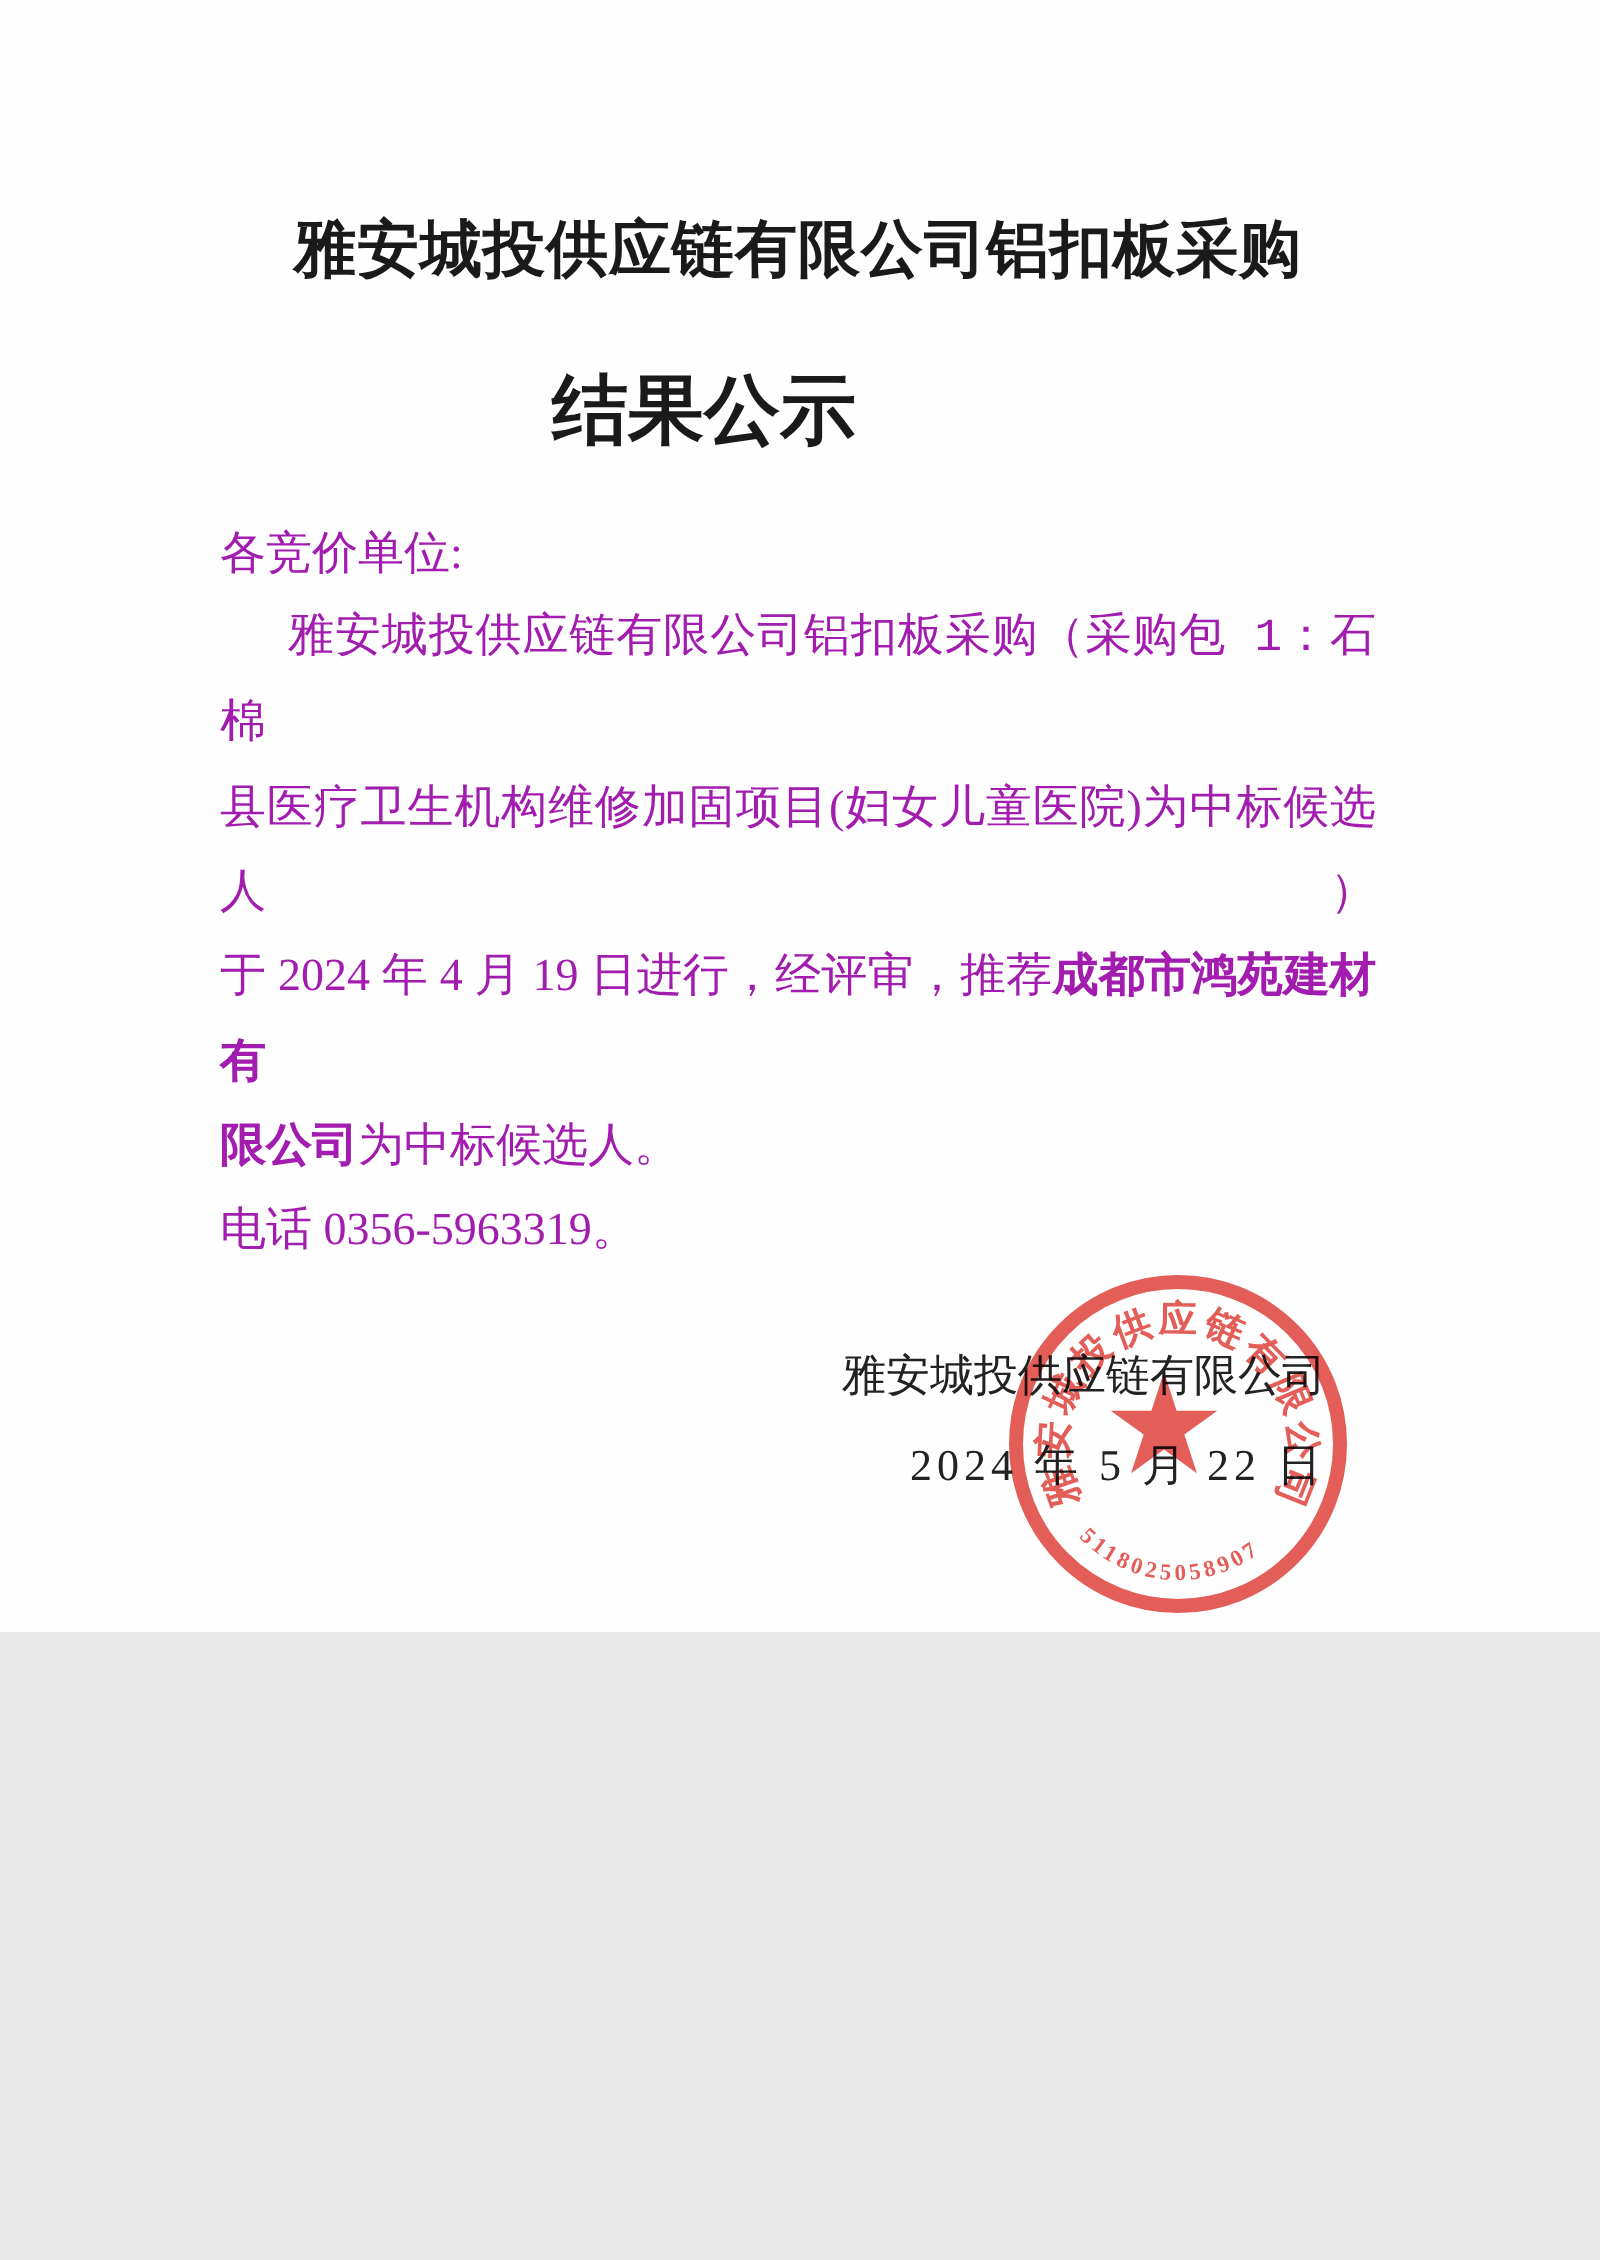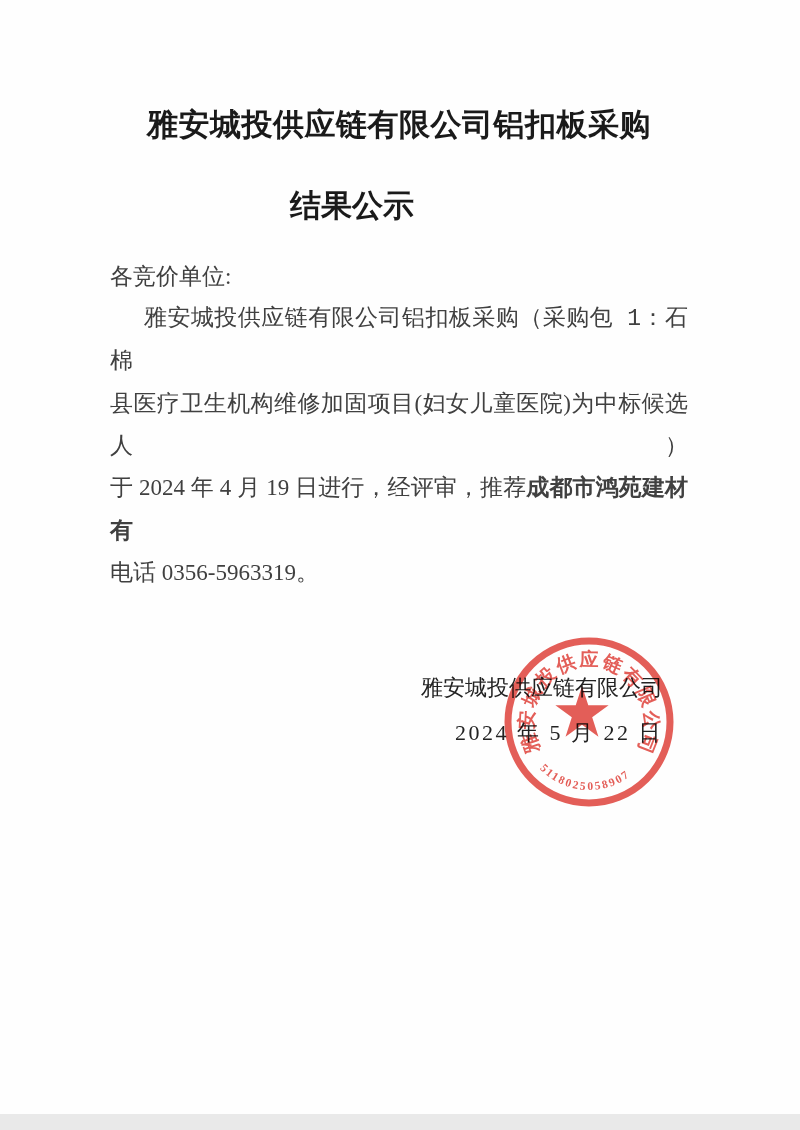--- a/index.html
+++ b/index.html
@@ -1,20 +1,20 @@
 <!DOCTYPE html>
 <html><head>
 <meta charset="utf-8">
 <style>
   * { margin: 0; padding: 0; box-sizing: border-box; }
   html, body { background: #e9e9e9; }
   .page {
     position: relative;
     width: 800px;
-    height: 1114px;
+    height: 816px;
     background: #fefefe;
     overflow: hidden;
     font-family: "Liberation Serif", "DejaVu Serif", serif;
     color: #1c1c1c;
   }
   .doc-title {
     position: absolute;
     top: 104px;
     left: 110px;
     width: 578px;
@@ -24,34 +24,34 @@
     font-weight: 900;
     letter-spacing: 0.5px;
     color: #1a1a1a;
   }
   .doc-subtitle {
     position: absolute;
     top: 186px;
     left: 110px;
     width: 578px;
     text-align: center;
-    font-size: 31px;
+    font-size: 38px;
     line-height: 40px;
     font-weight: 900;
     transform: translateX(-47px);
     color: #1a1a1a;
   }
   .doc-body {
     position: absolute;
     top: 256px;
     left: 110px;
     width: 578px;
     font-size: 23px;
     line-height: 42.3px;
-    color: #404040;
+    color: #a21caf;
   }
   .body-line { width: 100%; white-space: nowrap; }
   .body-line.justify {
     white-space: normal;
     text-align: justify;
     text-align-last: justify;
   }
   .body-line.indent { text-indent: 34px; font-family: Liberation Mono, monospace; }
   .bold-seg { font-weight: bold; }
   .signature {
@@ -100,20 +100,21 @@
 
   <div class="doc-body">
     <div class="body-line">各竞价单位:</div>
 
     <div class="body-line justify indent">雅安城投供应链有限公司铝扣板采购（采购包 1：石棉</div>
 
     <div class="body-line justify">县医疗卫生机构维修加固项目(妇女儿童医院)为中标候选人）</div>
 
     <div class="body-line justify"><span>于 2024 年 4 月 19 日进行，经评审，推荐</span><span class="bold-seg">成都市鸿苑建材有</span></div>
 
+    <div class="body-line"><span class="bold-seg">限公司</span><span>为中标候选人。</span></div>
 
 
 
     <div class="body-line">电话 0356-5963319。</div>
   </div>
 
   <div class="signature">
     <div class="sig-company">雅安城投供应链有限公司</div>
     <div class="sig-date">2024 年 5 月 22 日</div>
   </div>

